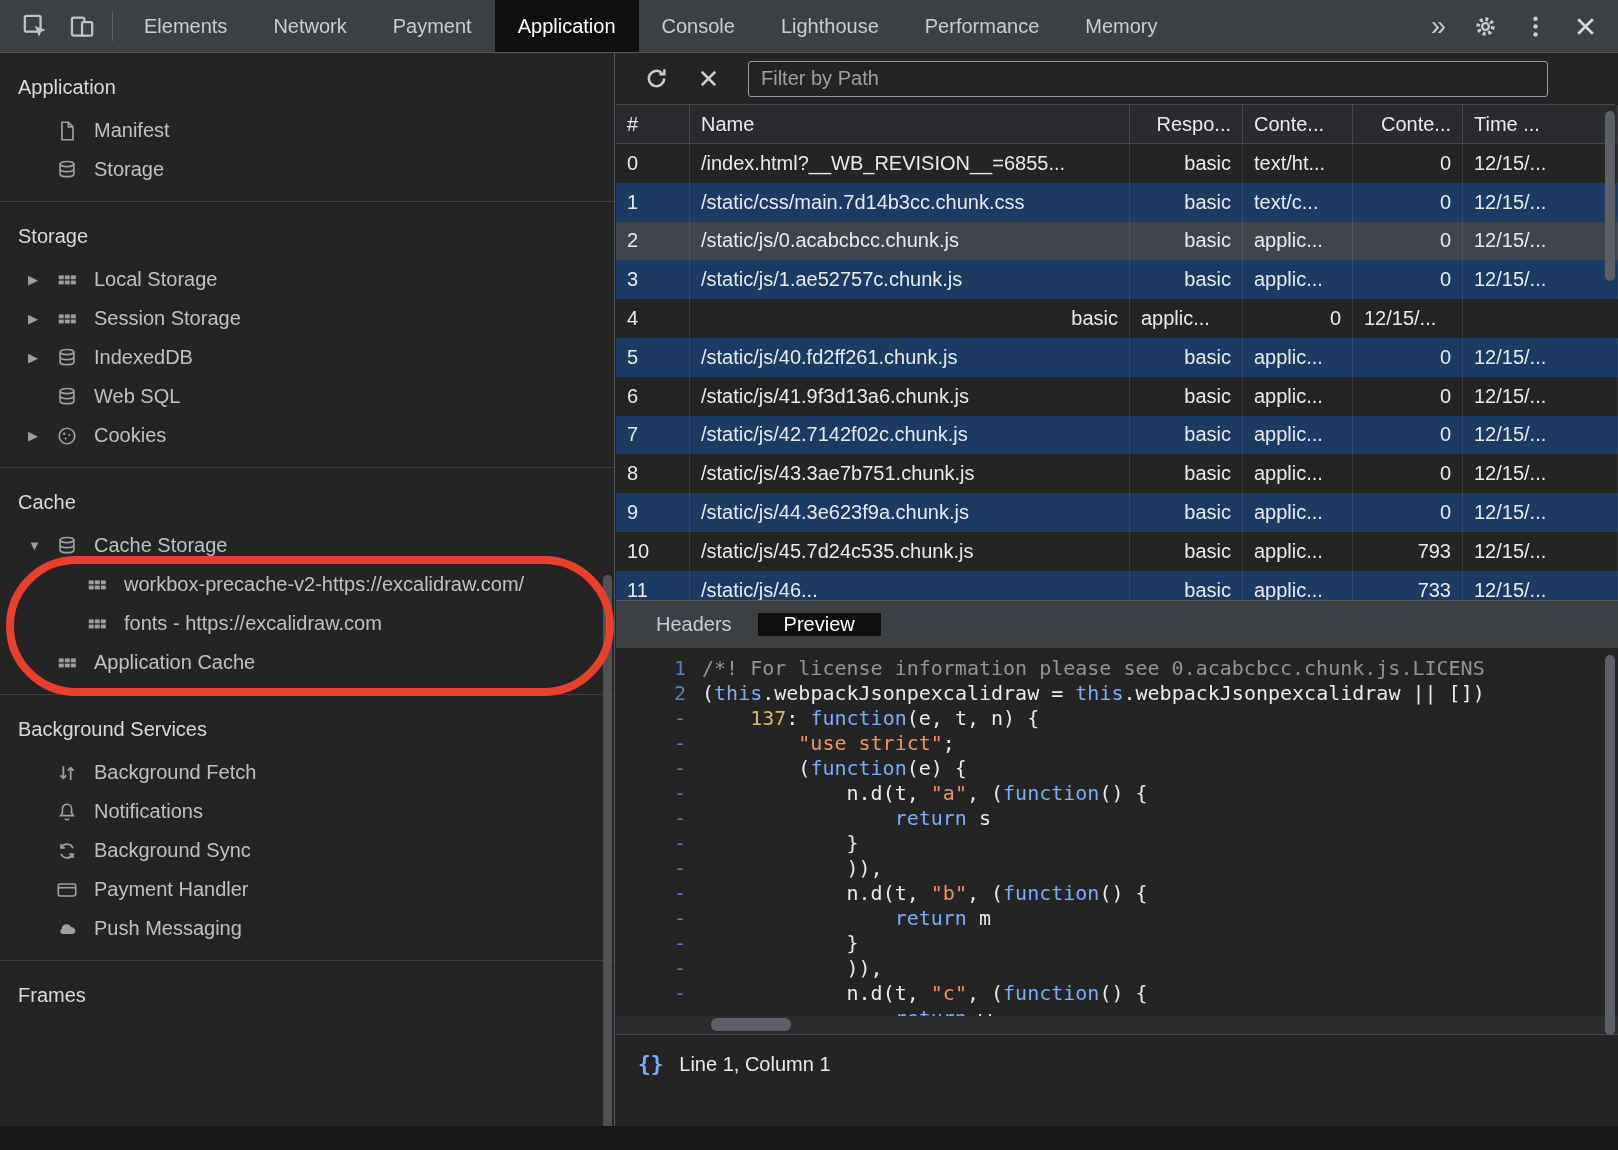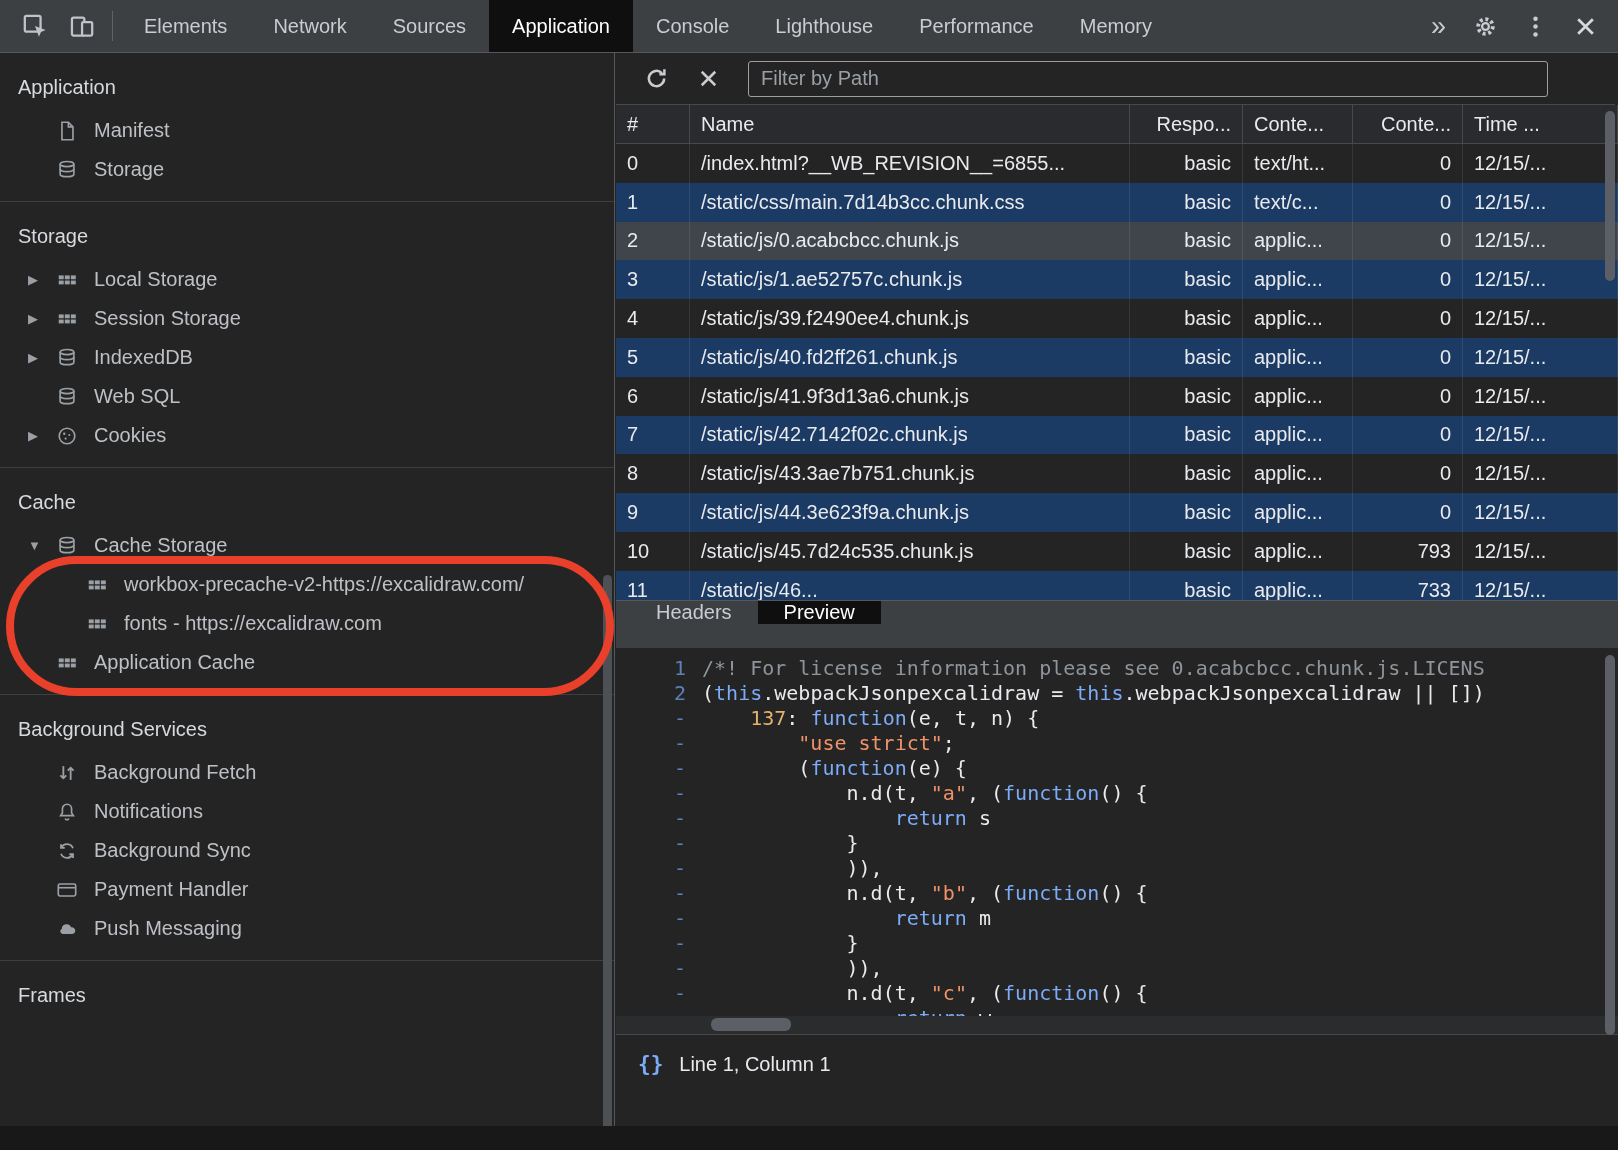--- a/index.html
+++ b/index.html
@@ -59,21 +59,21 @@
   .trow.selected{background:var(--selected,#40454b)}
   .tcell{display:flex;align-items:center;padding:0 11px;border-right:1px solid rgba(255,255,255,.09);
     overflow:hidden;white-space:nowrap}
   .c-resp,.c-clen{justify-content:flex-end}
 
   .vthumb{position:absolute;width:10px;background:#5c6066;border-radius:5px;z-index:5}
   .table-thumb{right:3px;top:58px;height:170px}
   .code-thumb{right:3px;top:602px;height:380px}
 
   .preview-tabs{position:absolute;top:547px;left:0;right:0;height:48px;background:#3c4043;
-    display:flex;align-items:flex-start;padding-left:14px;border-top:1px solid #55585c}
+    display:flex;align-items:center;padding-left:14px;border-top:1px solid #55585c}
   .ptab{display:flex;align-items:center;padding:0 26px;font-size:20px;color:#c9cdd1;cursor:pointer}
   .ptab.selected{background:#0f0f0f;color:#fff}
 
   
   .code{position:absolute;top:595px;left:0;right:0;bottom:92px;overflow:hidden;
     font-family:"DejaVu Sans Mono",monospace;font-size:20px;line-height:25px;padding-top:8px;background:#242424}
   .cline{display:flex;white-space:pre}
   .gut{width:86px;text-align:right;padding-right:16px;color:#5d7fbb;flex:none}
   .ctext{white-space:pre}
   .tok-comment{color:#8f959c;}
@@ -112,21 +112,21 @@
               <rect x="3.5" y="4" width="11" height="16" rx="1.5" fill="none" stroke="#c0c4c9" stroke-width="2"></rect>
               <rect x="12.5" y="8" width="9" height="12" rx="1.2" fill="#3c4043" stroke="#c0c4c9" stroke-width="2"></rect>
             </svg>
         </span>
       </button>
       <div class="vsep"></div>
     </div>
     <nav class="tabs">
         <div class="tab">Elements</div>
         <div class="tab">Network</div>
-        <div class="tab">Sources</div>
+        <div class="tab">Payment</div>
         <div class="tab selected">Application</div>
         <div class="tab">Console</div>
         <div class="tab">Lighthouse</div>
         <div class="tab">Performance</div>
         <div class="tab">Memory</div>
       </nav>
     <div class="toolbar-right">
       <span class="more">»</span>
       <button class="icon-btn">
         <span class="ic">
@@ -423,21 +423,20 @@
         <div class="trow stripe">
           <div class="tcell c-idx">3</div>
           <div class="tcell c-name">/static/js/1.ae52757c.chunk.js</div>
           <div class="tcell c-resp">basic</div>
           <div class="tcell c-ctype">applic...</div>
           <div class="tcell c-clen">0</div>
           <div class="tcell c-time">12/15/...</div>
         </div>
         <div class="trow normal">
           <div class="tcell c-idx">4</div>
-          <div class="tcell c-name">/static/js/39.f2490ee4.chunk.js</div>
           <div class="tcell c-resp">basic</div>
           <div class="tcell c-ctype">applic...</div>
           <div class="tcell c-clen">0</div>
           <div class="tcell c-time">12/15/...</div>
         </div>
         <div class="trow stripe">
           <div class="tcell c-idx">5</div>
           <div class="tcell c-name">/static/js/40.fd2ff261.chunk.js</div>
           <div class="tcell c-resp">basic</div>
           <div class="tcell c-ctype">applic...</div>

